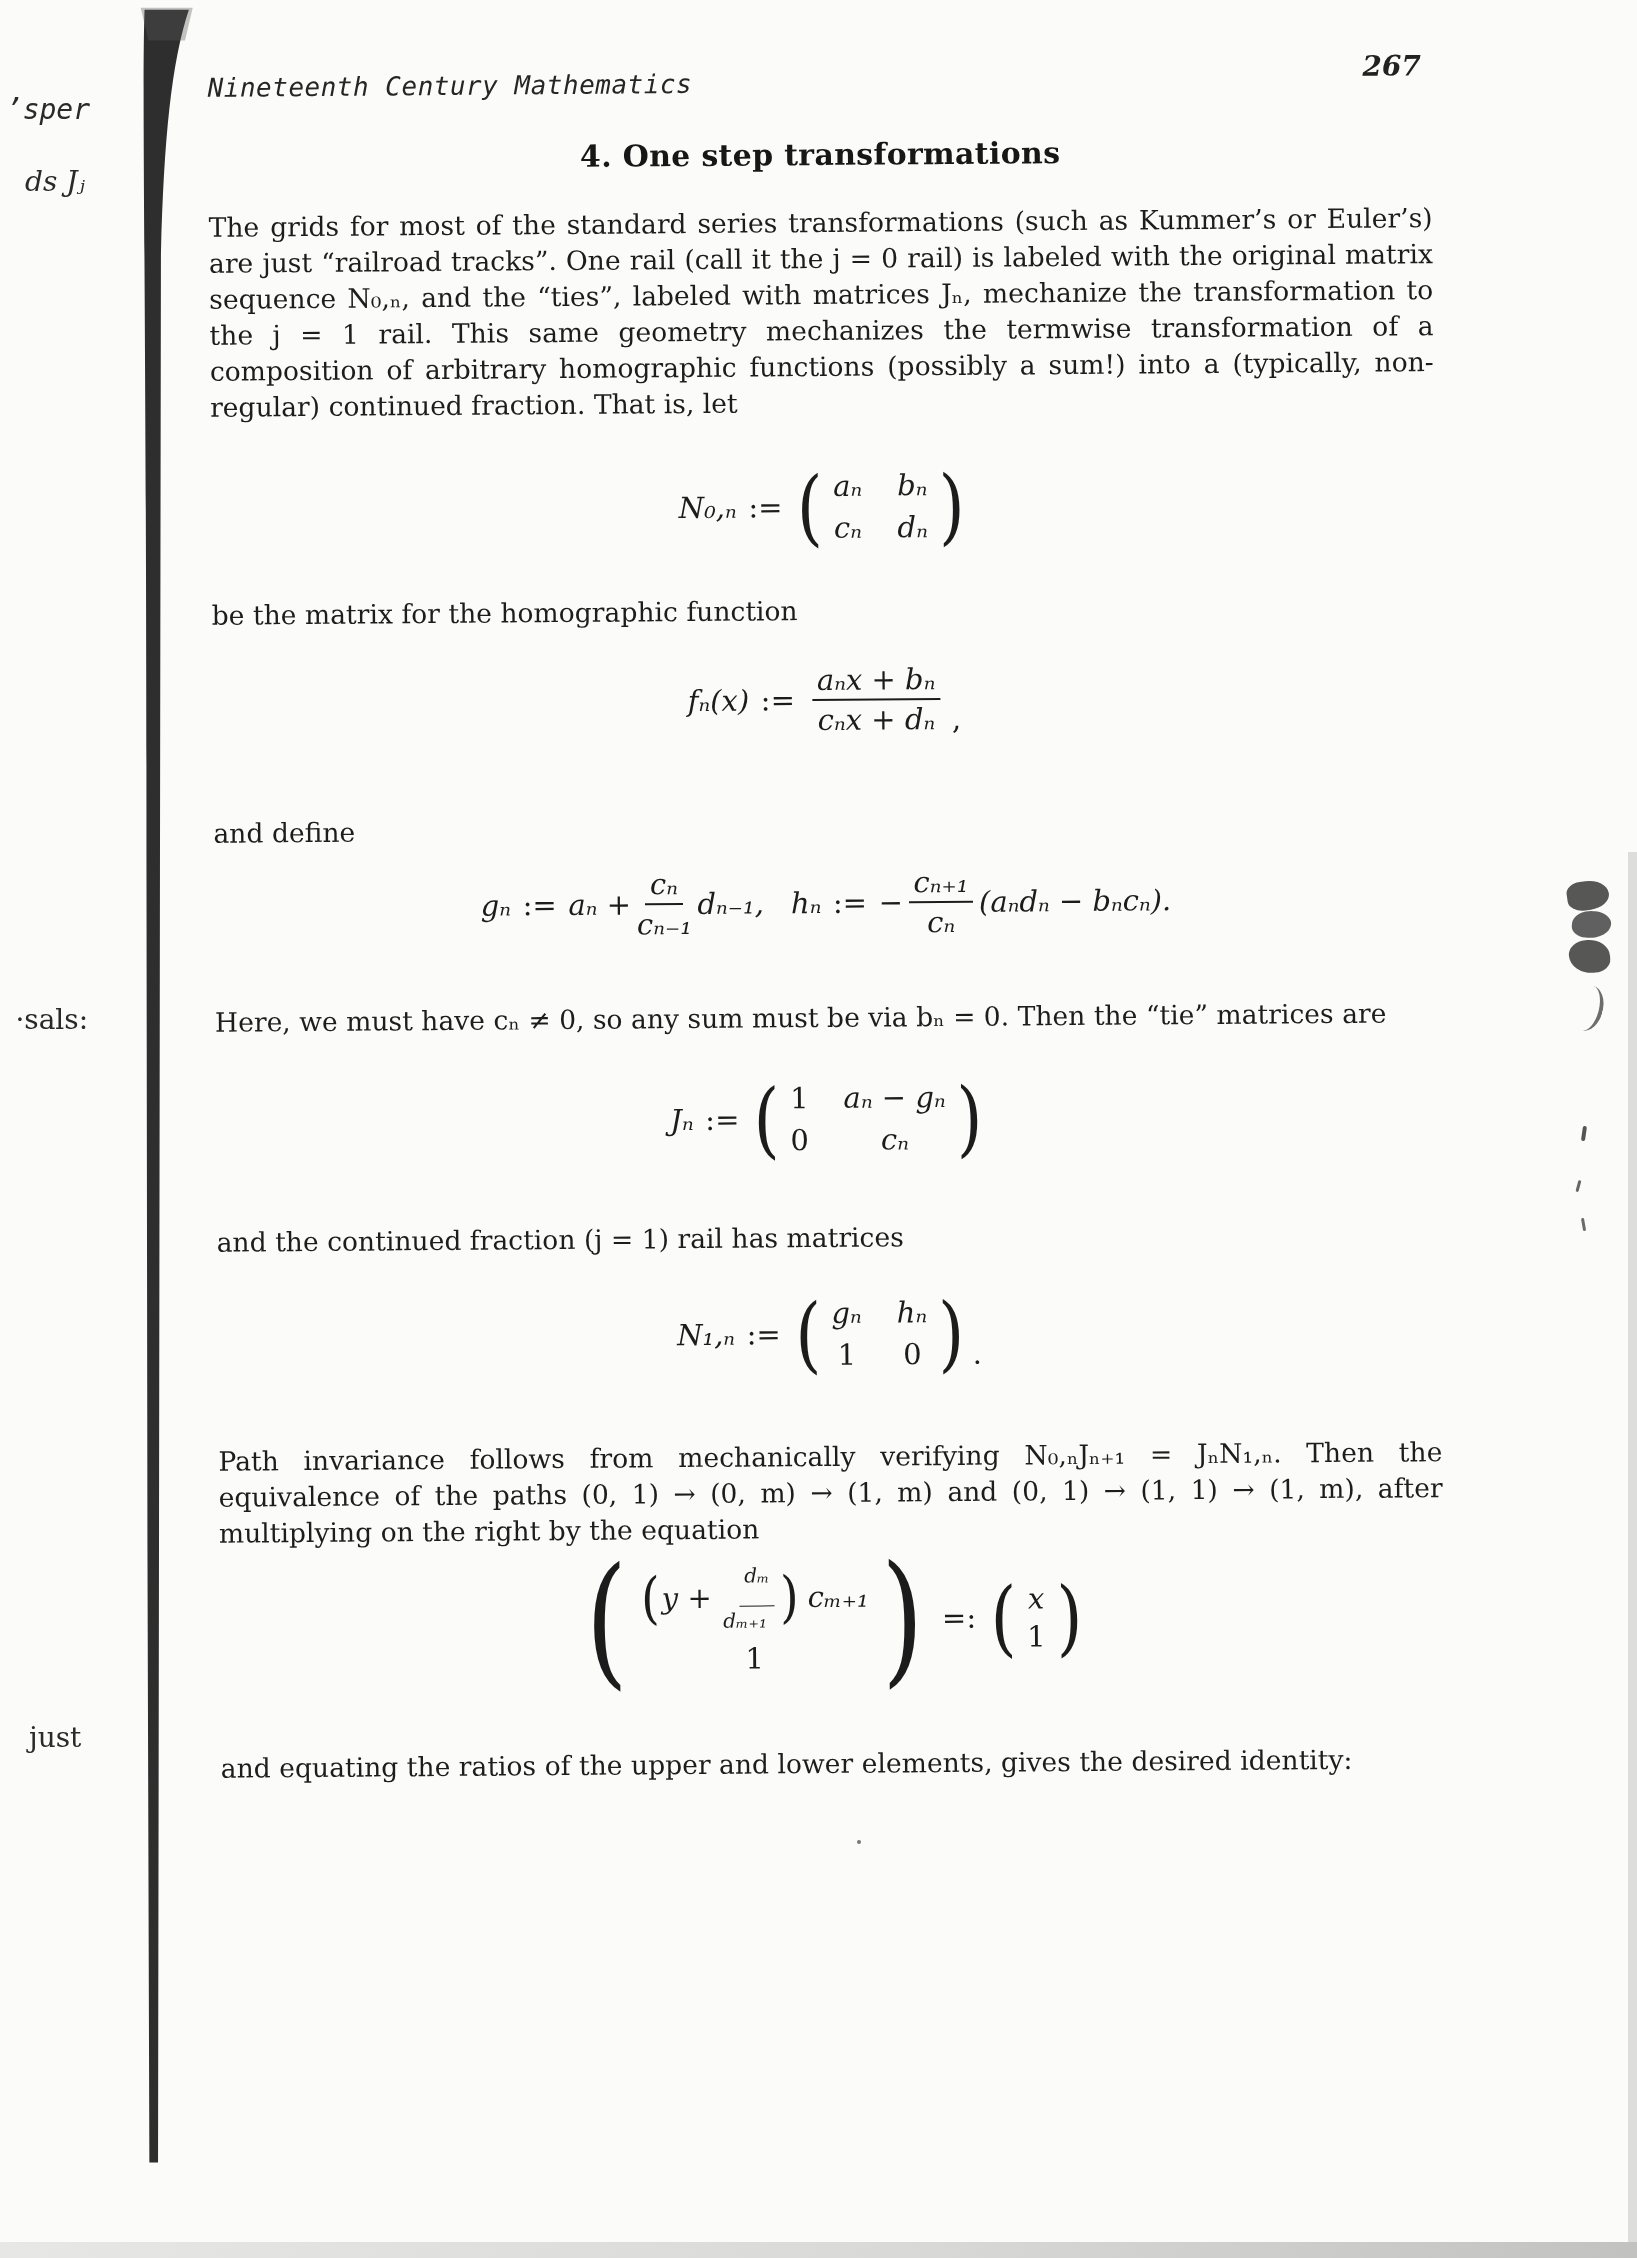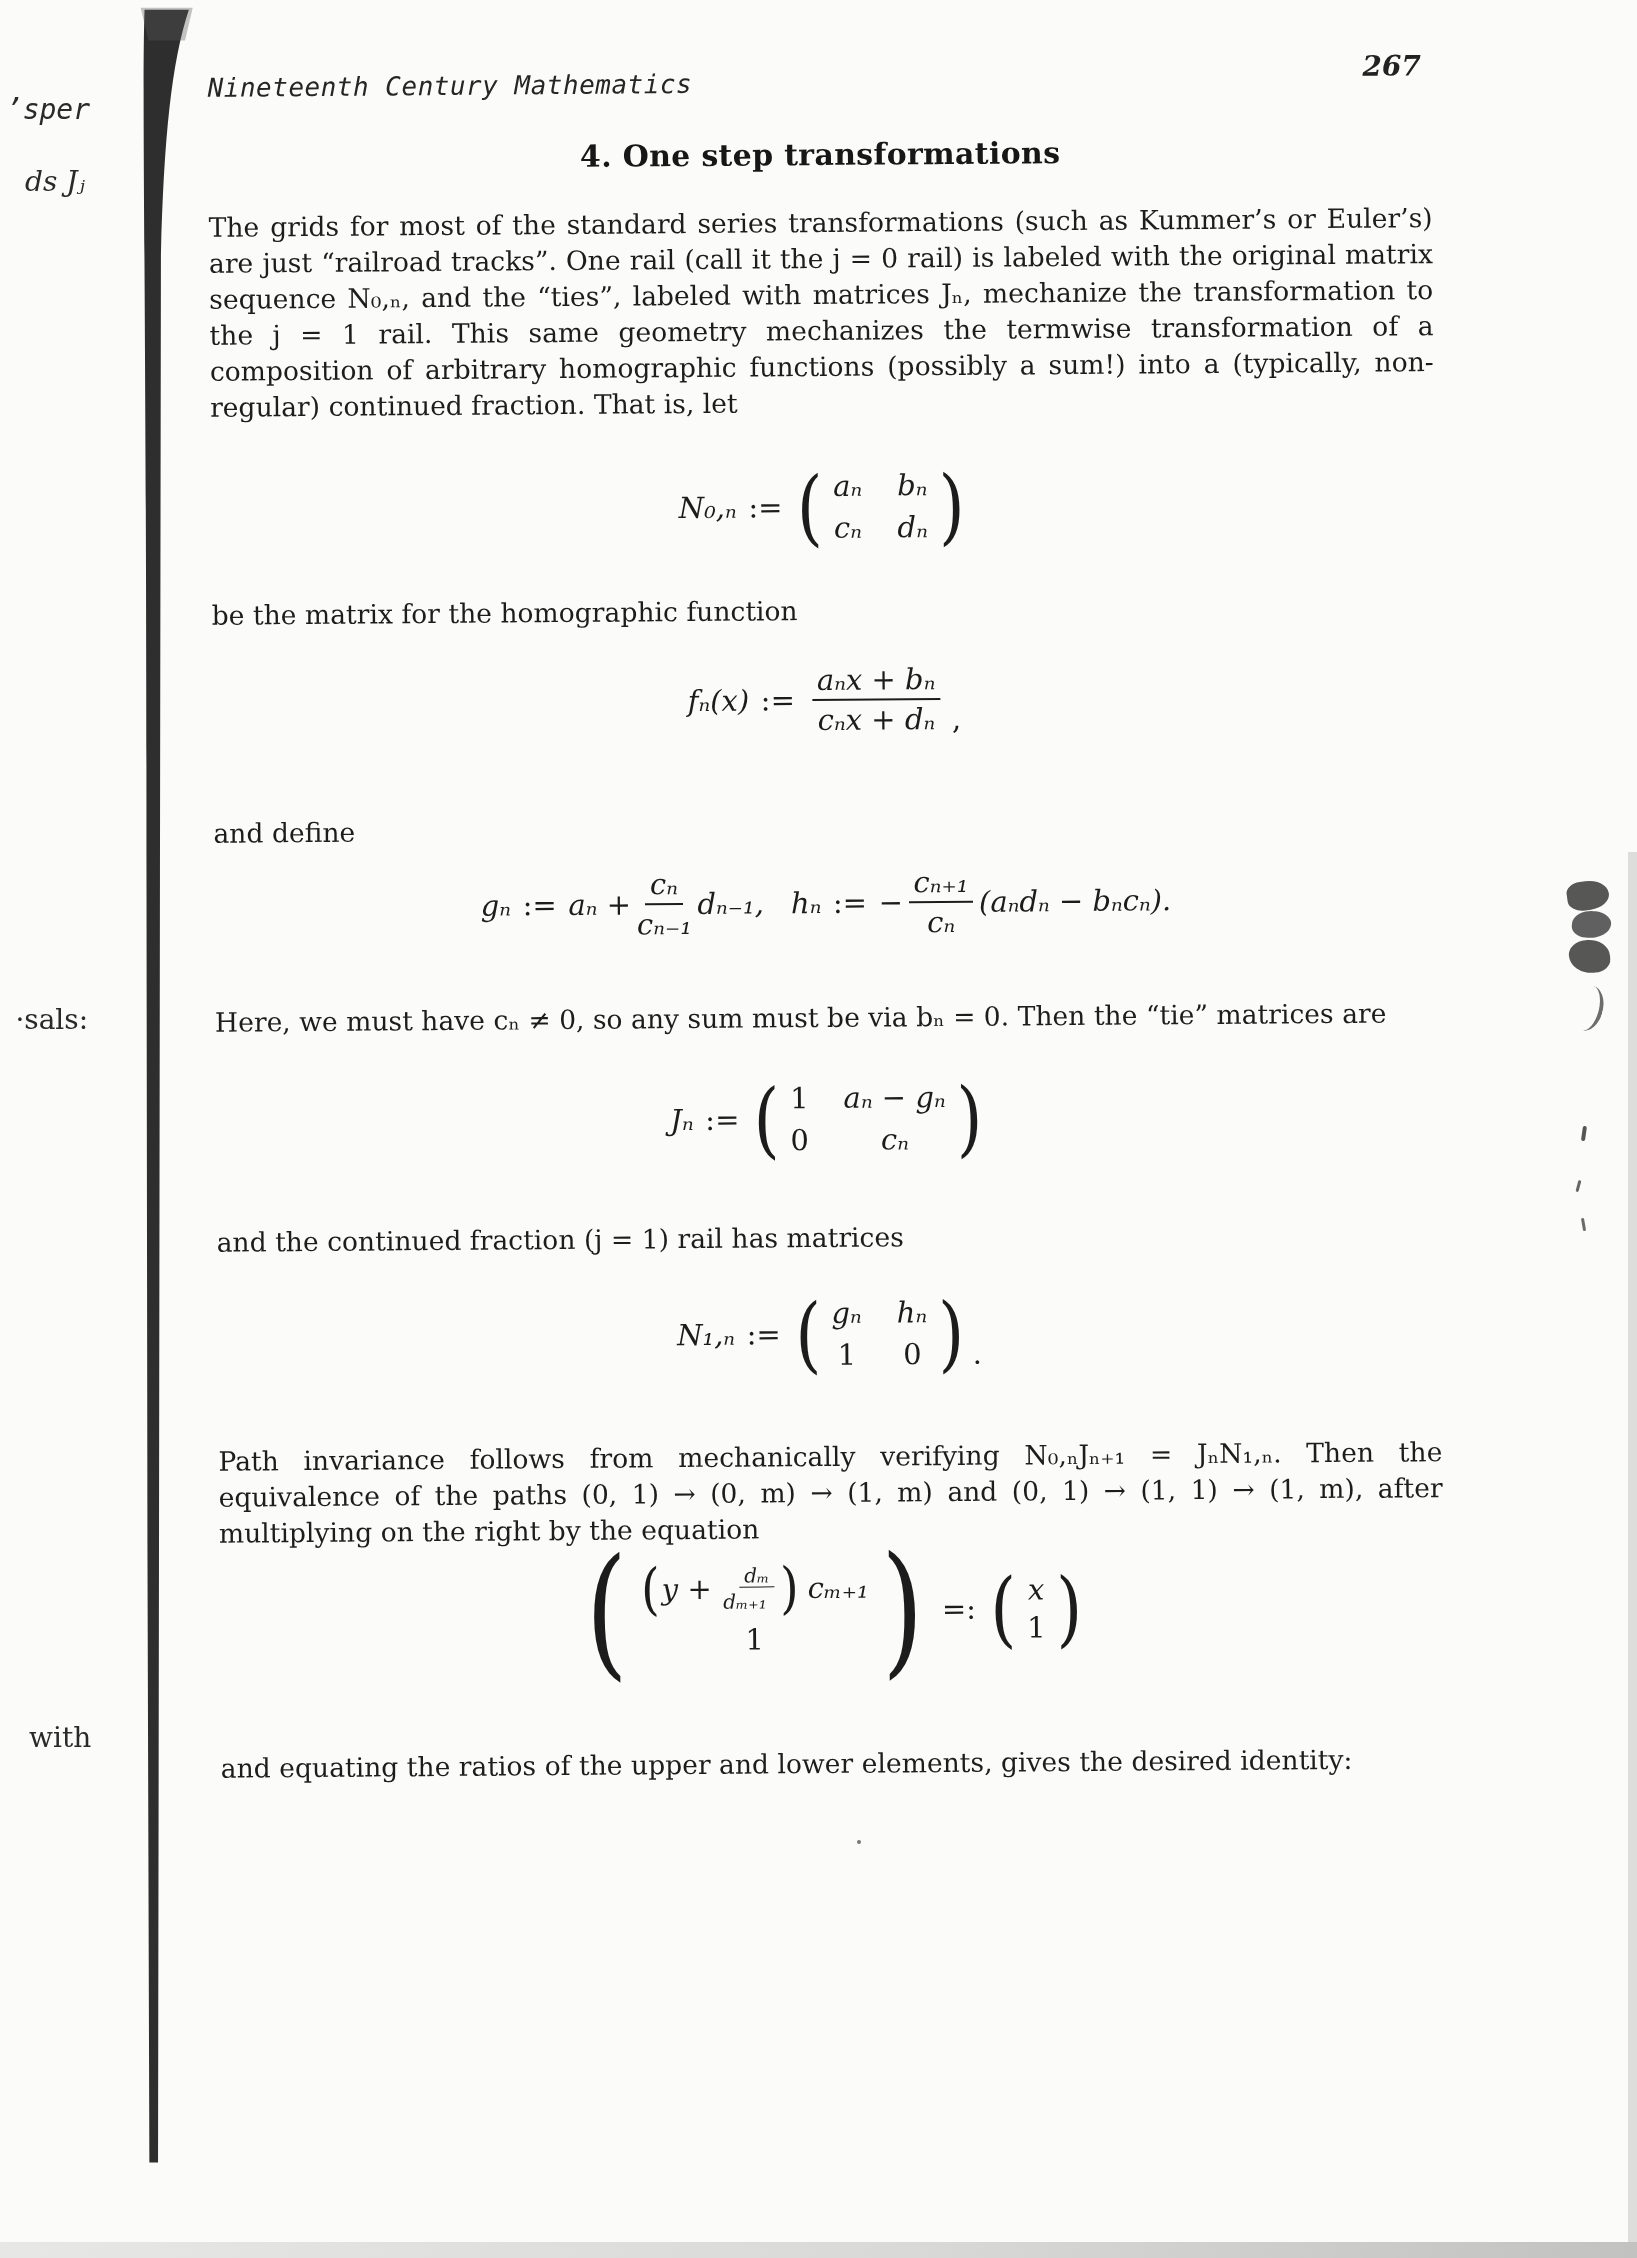--- a/index.html
+++ b/index.html
@@ -61,21 +61,21 @@
   .pInner::before{transform:scaleX(.85);}
   .pOuter{font-size:143px;}
   .pOuter::before{transform:scaleX(.75);}
   .frac{
     display:inline-flex;flex-direction:column;align-items:center;
     vertical-align:middle;line-height:1.12;margin:0 5.8px;
   }
   .frac .num{padding:0 4.8px 2.9px;border-bottom:2.1px solid #1c1c1c;}
   .frac .den{padding-top:2.9px;}
   .frac.small{font-size:20px;line-height:1.1;margin:0 3.9px;}
-  .frac.small .num{border-bottom-width:1.7px;padding-bottom:0;margin-left:24px;}
+  .frac.small .num{border-bottom-width:1.7px;padding-bottom:19px;margin-left:24px;}
   .colvec{display:inline-flex;flex-direction:column;align-items:center;row-gap:9.7px;padding:0 5.8px;}
   .vrow1{display:inline-flex;align-items:center;}
   .sep{display:inline-block;width:27px;}
   .trail{margin-left:5.8px;align-self:flex-end;}
   
   .margin-frag{position:absolute;color:#2a2a2a;margin-top:16px;}
   .frag-mono{font-family:"DejaVu Sans Mono",monospace;font-size:28px;}
   .frag-serif{font-size:28px;}
   .frag-italic{font-style:italic;}
   
@@ -104,21 +104,21 @@
 <div class="page">
 
   <svg class="binding-svg" width="212" height="2258" viewBox="0 0 220 2339">
     <path d="M150 8 L196 8 C178 62 170 142 167 262 L166 900 L165 1600 L164 2242 L155 2242 L153 1600 L152 900 C152 300 147 95 150 8 Z" fill="#1c1c1c" opacity="0.92"></path>
     <path d="M146 6 L200 6 L192 40 L154 40 Z" fill="#5a5a5a" opacity="0.35"></path>
   </svg>
 
   <span class="margin-frag frag-mono frag-italic" style="left:5.8px;top:77px;">’sper</span>
   <span class="margin-frag frag-serif frag-italic" style="left:25px;top:149px;">ds Jⱼ</span>
   <span class="margin-frag frag-serif" style="left:15.4px;top:987px;">·sals:</span>
-  <span class="margin-frag frag-serif" style="left:29px;top:1705px;">with</span>
+  <span class="margin-frag frag-serif" style="left:29px;top:1705px;">just</span>
 
   <div class="smudge smudge-blob1"></div>
   <div class="smudge smudge-blob2"></div>
   <div class="smudge smudge-blob3"></div>
   <div class="smudge smudge-arc"></div>
   <div class="smudge smudge-tick1"></div>
   <div class="smudge smudge-tick2"></div>
   <div class="smudge smudge-tick3"></div>
   <div class="speck"></div>
   <div class="edge-right"></div>

